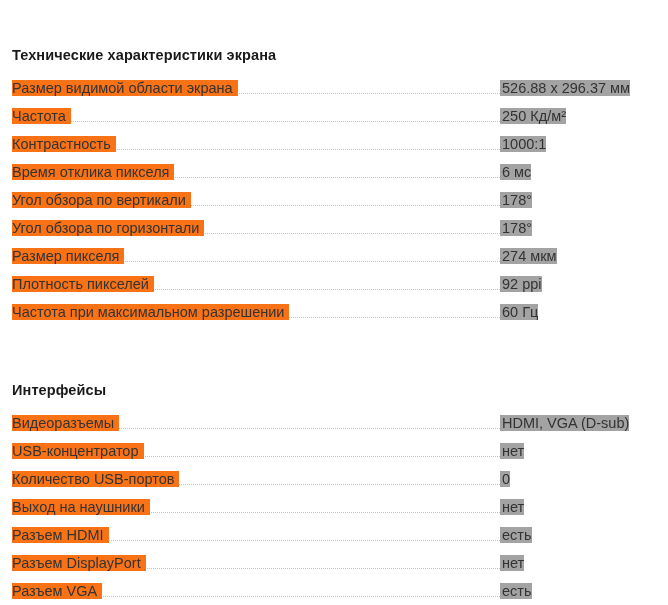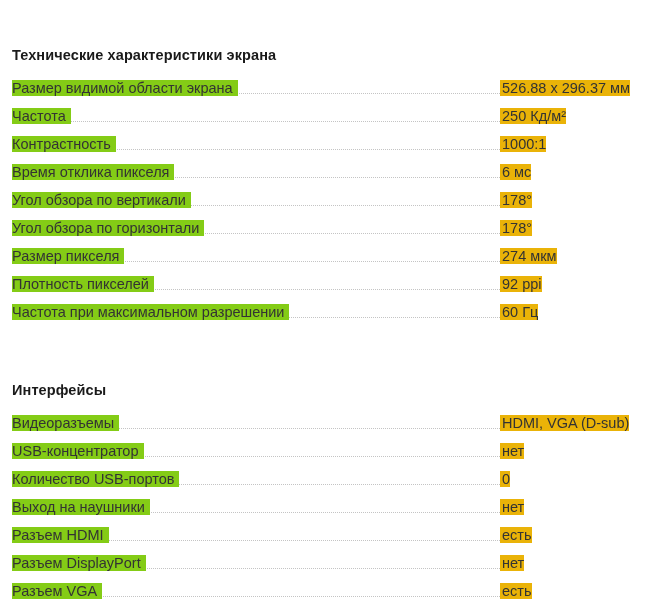--- a/index.html
+++ b/index.html
@@ -49,21 +49,21 @@
     width: 488px;
     font-size: 14.5px;
     color: #333333;
     white-space: nowrap;
     padding: 0;
     vertical-align: bottom;
     position: relative;
     line-height: 26px;
   }
   td.spec-label .lbl {
-    background: #84cc16;
+    background: #f97316;
     padding-right: 5px;
     position: relative;
     z-index: 2;
   }
   td.spec-label .dots {
     position: absolute;
     left: 0;
     right: 0;
     bottom: 7px;
     border-bottom: 1px dotted #c4c4c4;
@@ -71,21 +71,21 @@
   }
   td.spec-value {
     font-size: 14.5px;
     color: #333333;
     white-space: nowrap;
     padding: 0;
     vertical-align: bottom;
     line-height: 26px;
   }
   td.spec-value .val {
-    background: #eab308;
+    background: #a3a3a3;
     padding-left: 2px;
     position: relative;
     z-index: 2;
   }
 </style>
 </head>
 <body>
 
 <div class="spec-page">
 

